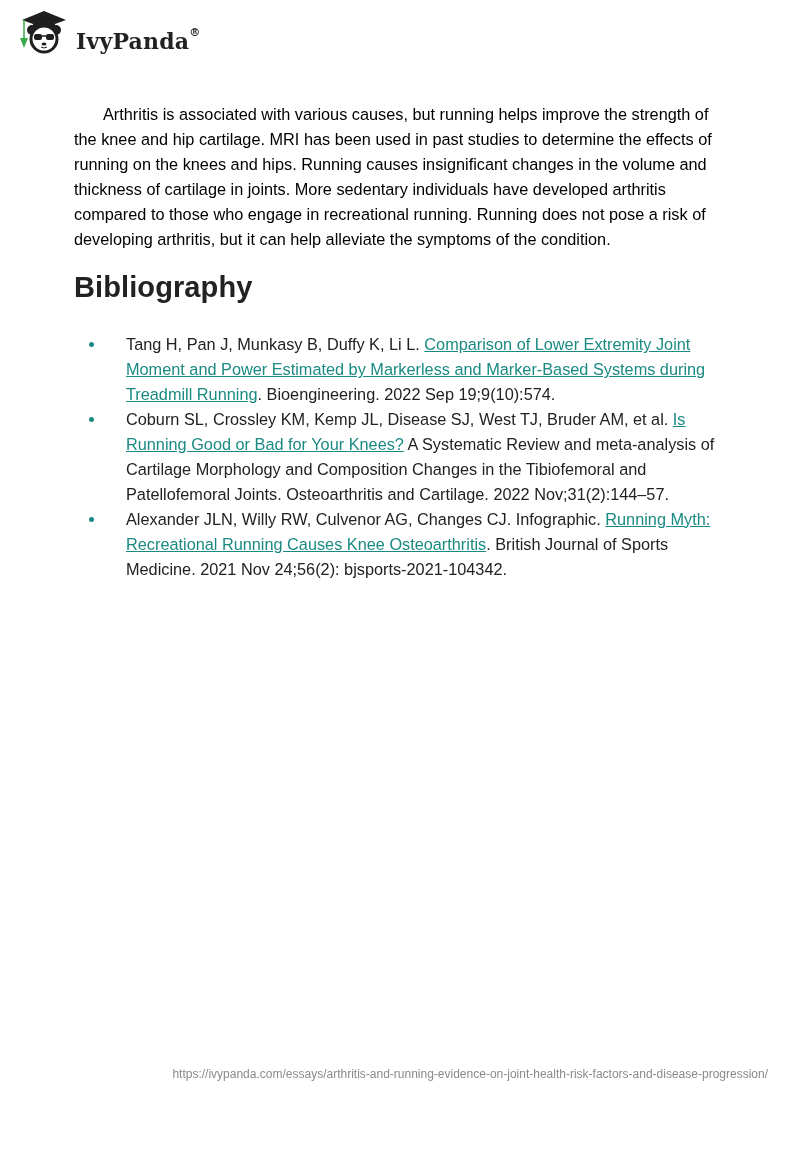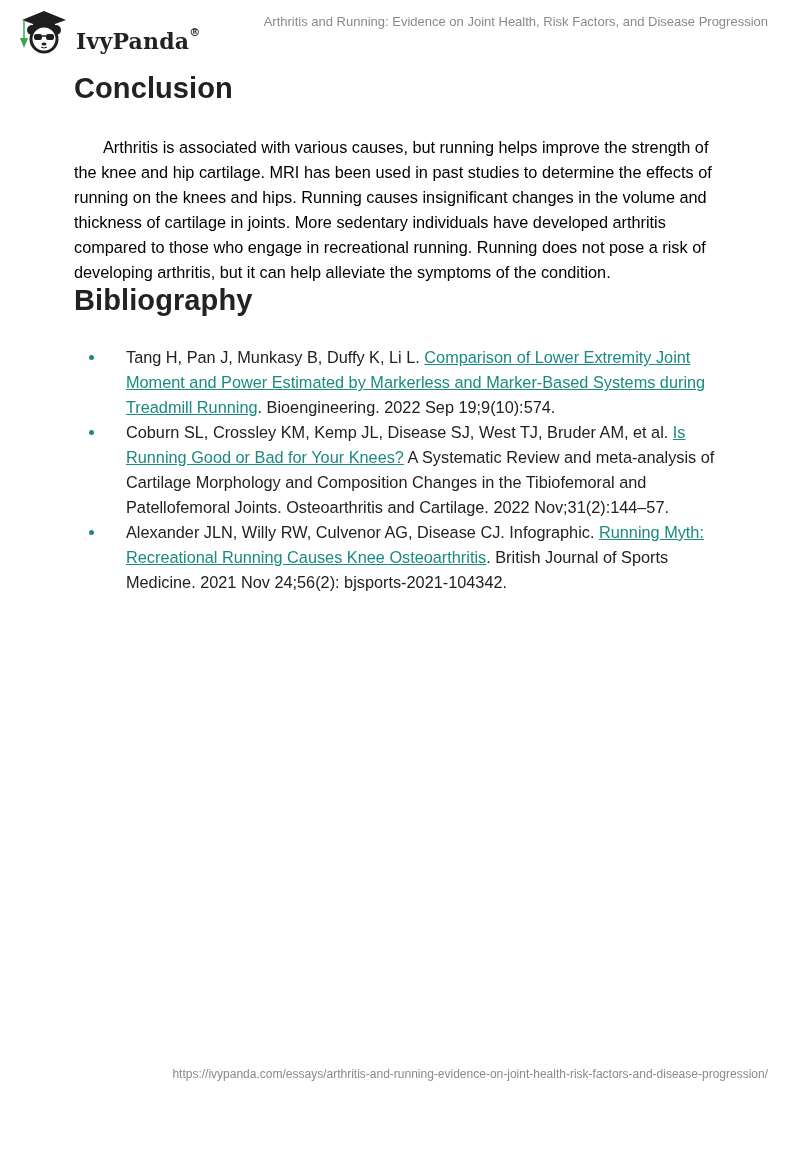--- a/index.html
+++ b/index.html
@@ -70,20 +70,21 @@
       letter-spacing: 0.1px;
     }
     .para {
       font-size: 16.3px;
       line-height: 24.9px;
       margin: 30px 0 0 0;
       text-indent: 29px;
       color: #000000;
     }
     .h-bib {
+      margin-top: 20px;
     }
     ul.bib {
       list-style: none;
       margin: 28px 0 0 0;
       padding: 0;
     }
     ul.bib li {
       position: relative;
       padding-left: 52px;
       font-size: 16.3px;
@@ -133,37 +134,35 @@
 
       <rect x="20" y="26" width="8" height="6" rx="2" fill="#1f1f1f"></rect>
       <rect x="32" y="26" width="8" height="6" rx="2" fill="#1f1f1f"></rect>
       <line x1="28" y1="28" x2="32" y2="28" stroke="#1f1f1f" stroke-width="1.5"></line>
 
       <ellipse cx="30" cy="36" rx="2.5" ry="1.6" fill="#1f1f1f"></ellipse>
       <path d="M27,39 Q30,41 33,39" stroke="#1f1f1f" stroke-width="1" fill="none"></path>
     </svg>
     <span class="logo-text"><span>IvyPanda</span><span class="logo-reg">®</span></span>
   </div>
-  <div class="doc-title">Arthritis and Running: Evidence on Joint Health, Risk Factors, and Disease Progression</div>
 </div>
 
 <div class="content">
-  <h2>Conclusion</h2>
   <p class="para">Arthritis is associated with various causes, but running helps improve the strength of the knee and hip cartilage. MRI has been used in past studies to determine the effects of running on the knees and hips. Running causes insignificant changes in the volume and thickness of cartilage in joints. More sedentary individuals have developed arthritis compared to those who engage in recreational running. Running does not pose a risk of developing arthritis, but it can help alleviate the symptoms of the condition.</p>
 
   <h2 class="h-bib">Bibliography</h2>
   <ul class="bib">
     <li>
       <span class="bullet"></span>
       <span>Tang H, Pan J, Munkasy B, Duffy K, Li L. </span><a class="ref-link" href="#">Comparison of Lower Extremity Joint Moment and Power Estimated by Markerless and Marker-Based Systems during Treadmill Running</a><span>. Bioengineering. 2022 Sep 19;9(10):574.</span>
     </li>
     <li>
       <span class="bullet"></span>
       <span>Coburn SL, Crossley KM, Kemp JL, Disease SJ, West TJ, Bruder AM, et al. </span><a class="ref-link" href="#">Is Running Good or Bad for Your Knees?</a><span> A Systematic Review and meta-analysis of Cartilage Morphology and Composition Changes in the Tibiofemoral and Patellofemoral Joints. Osteoarthritis and Cartilage. 2022 Nov;31(2):144–57.</span>
     </li>
     <li>
       <span class="bullet"></span>
-      <span>Alexander JLN, Willy RW, Culvenor AG, Disease CJ. Infographic. </span><a class="ref-link" href="#">Running Myth: Recreational Running Causes Knee Osteoarthritis</a><span>. British Journal of Sports Medicine. 2021 Nov 24;56(2): bjsports-2021-104342.</span>
+      <span>Alexander JLN, Willy RW, Culvenor AG, Changes CJ. Infographic. </span><a class="ref-link" href="#">Running Myth: Recreational Running Causes Knee Osteoarthritis</a><span>. British Journal of Sports Medicine. 2021 Nov 24;56(2): bjsports-2021-104342.</span>
     </li>
   </ul>
 </div>
 
 <div class="footer-url">https://ivypanda.com/essays/arthritis-and-running-evidence-on-joint-health-risk-factors-and-disease-progression/</div>
 
 </body></html>

